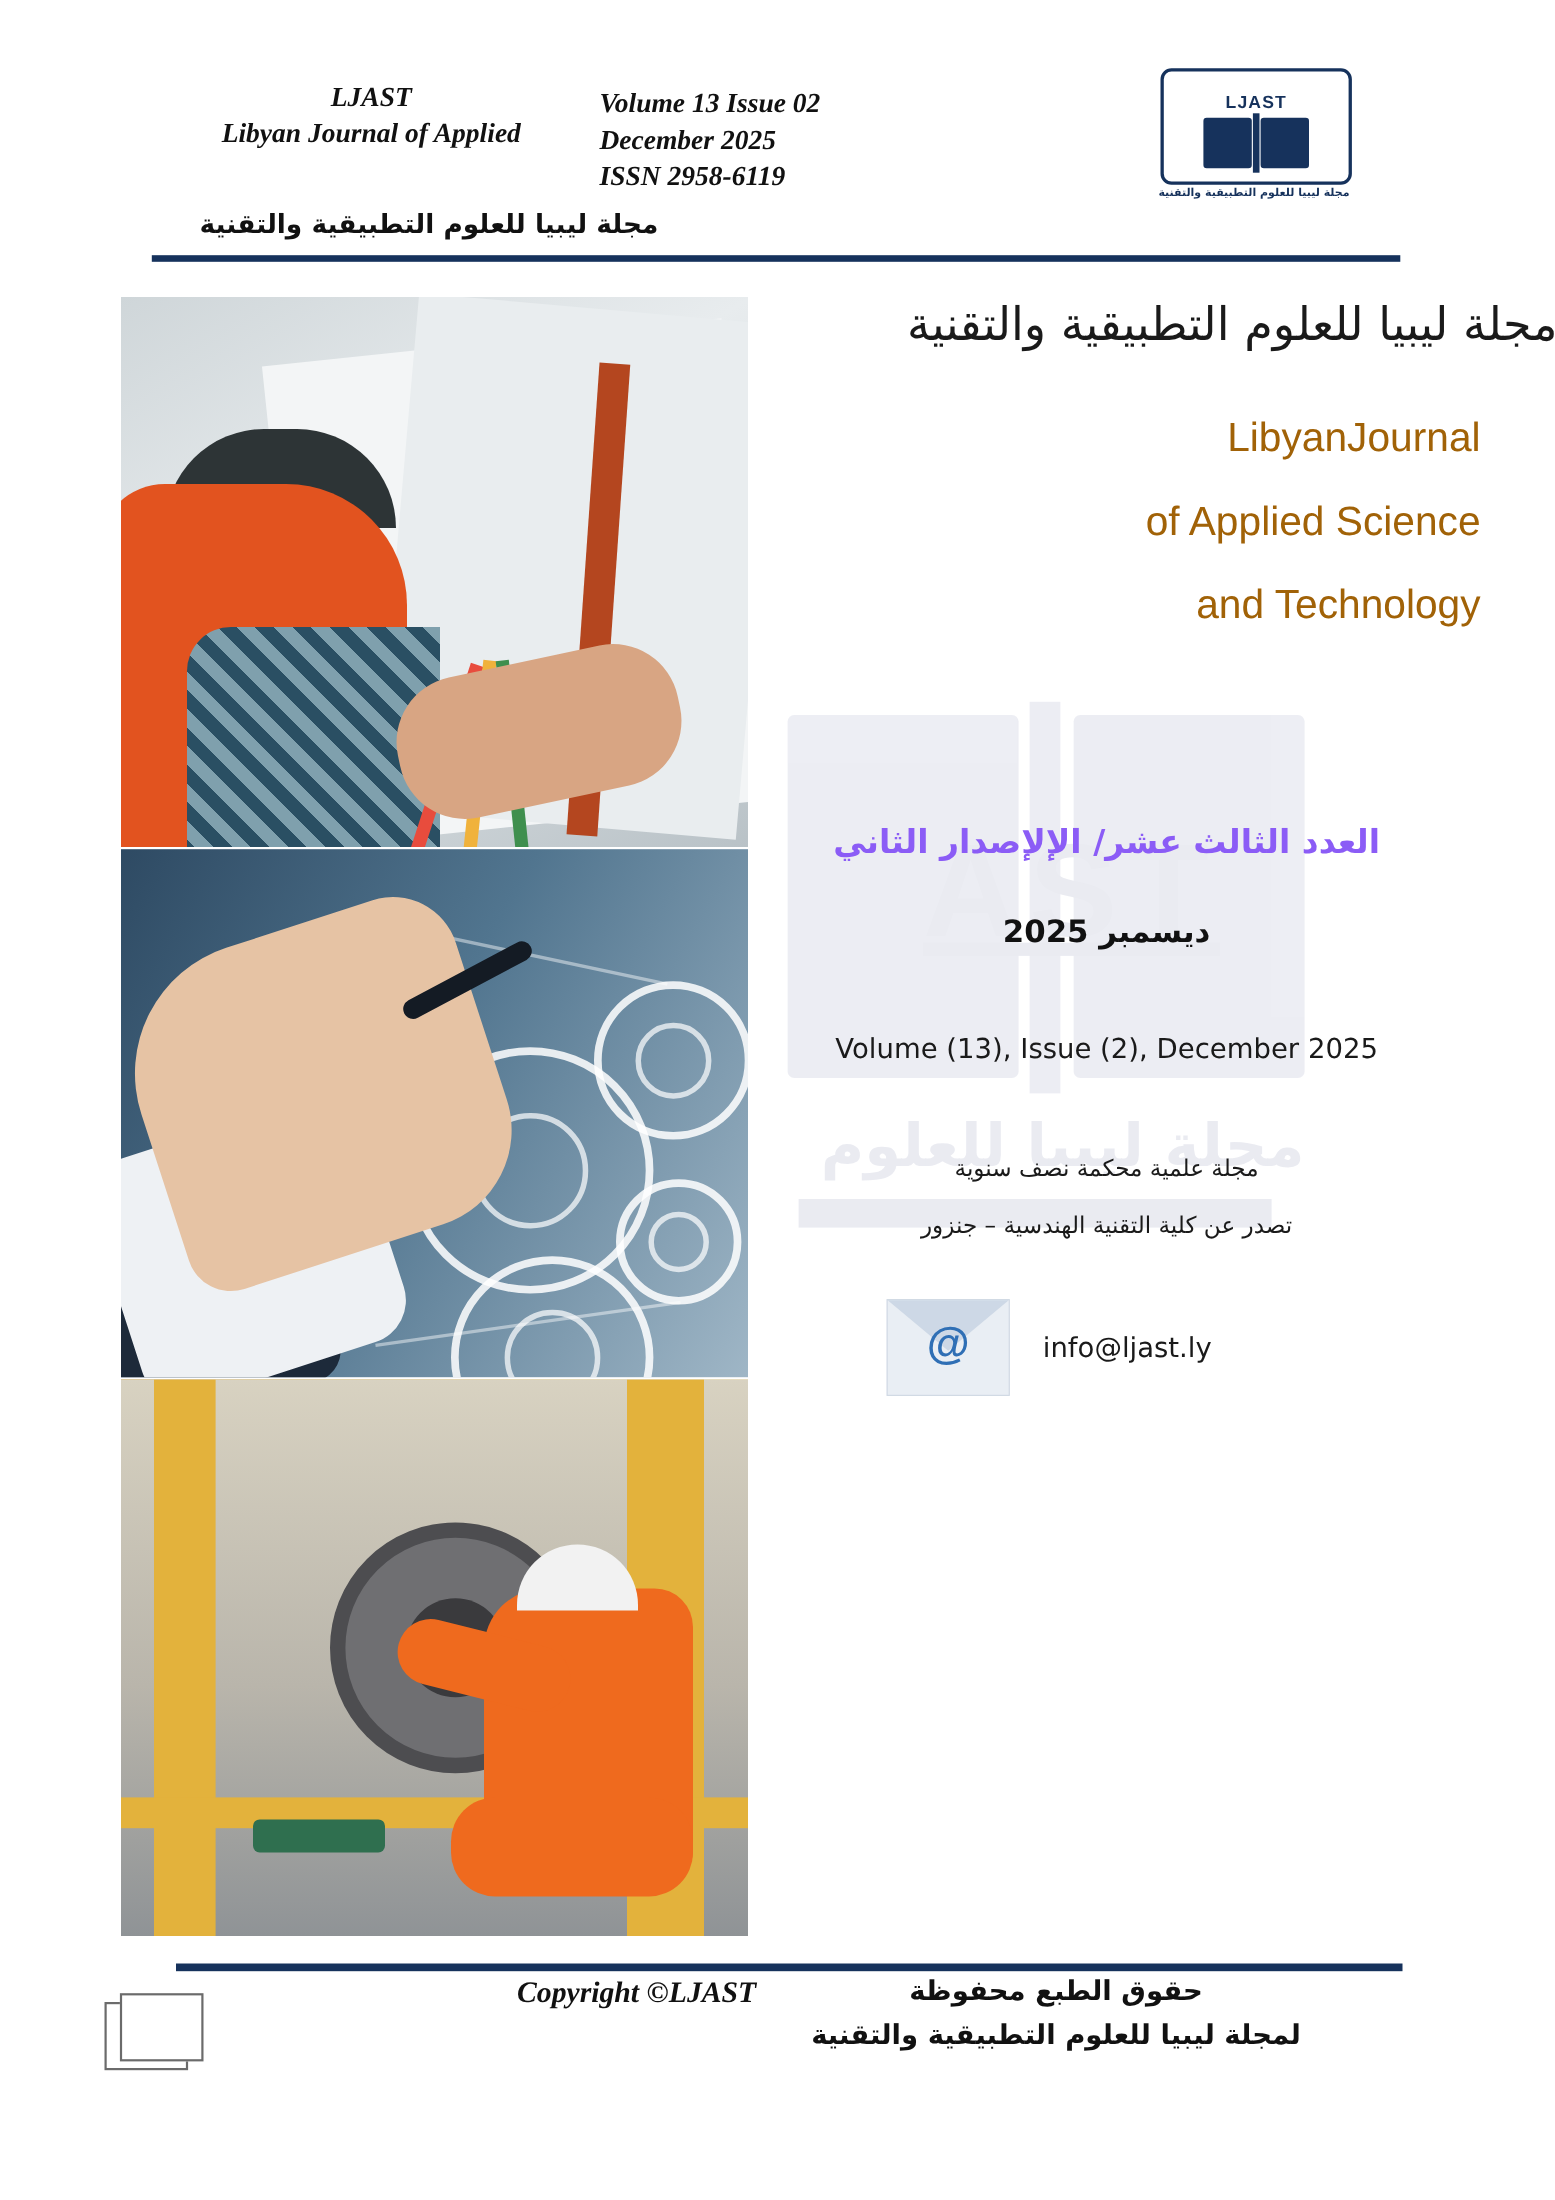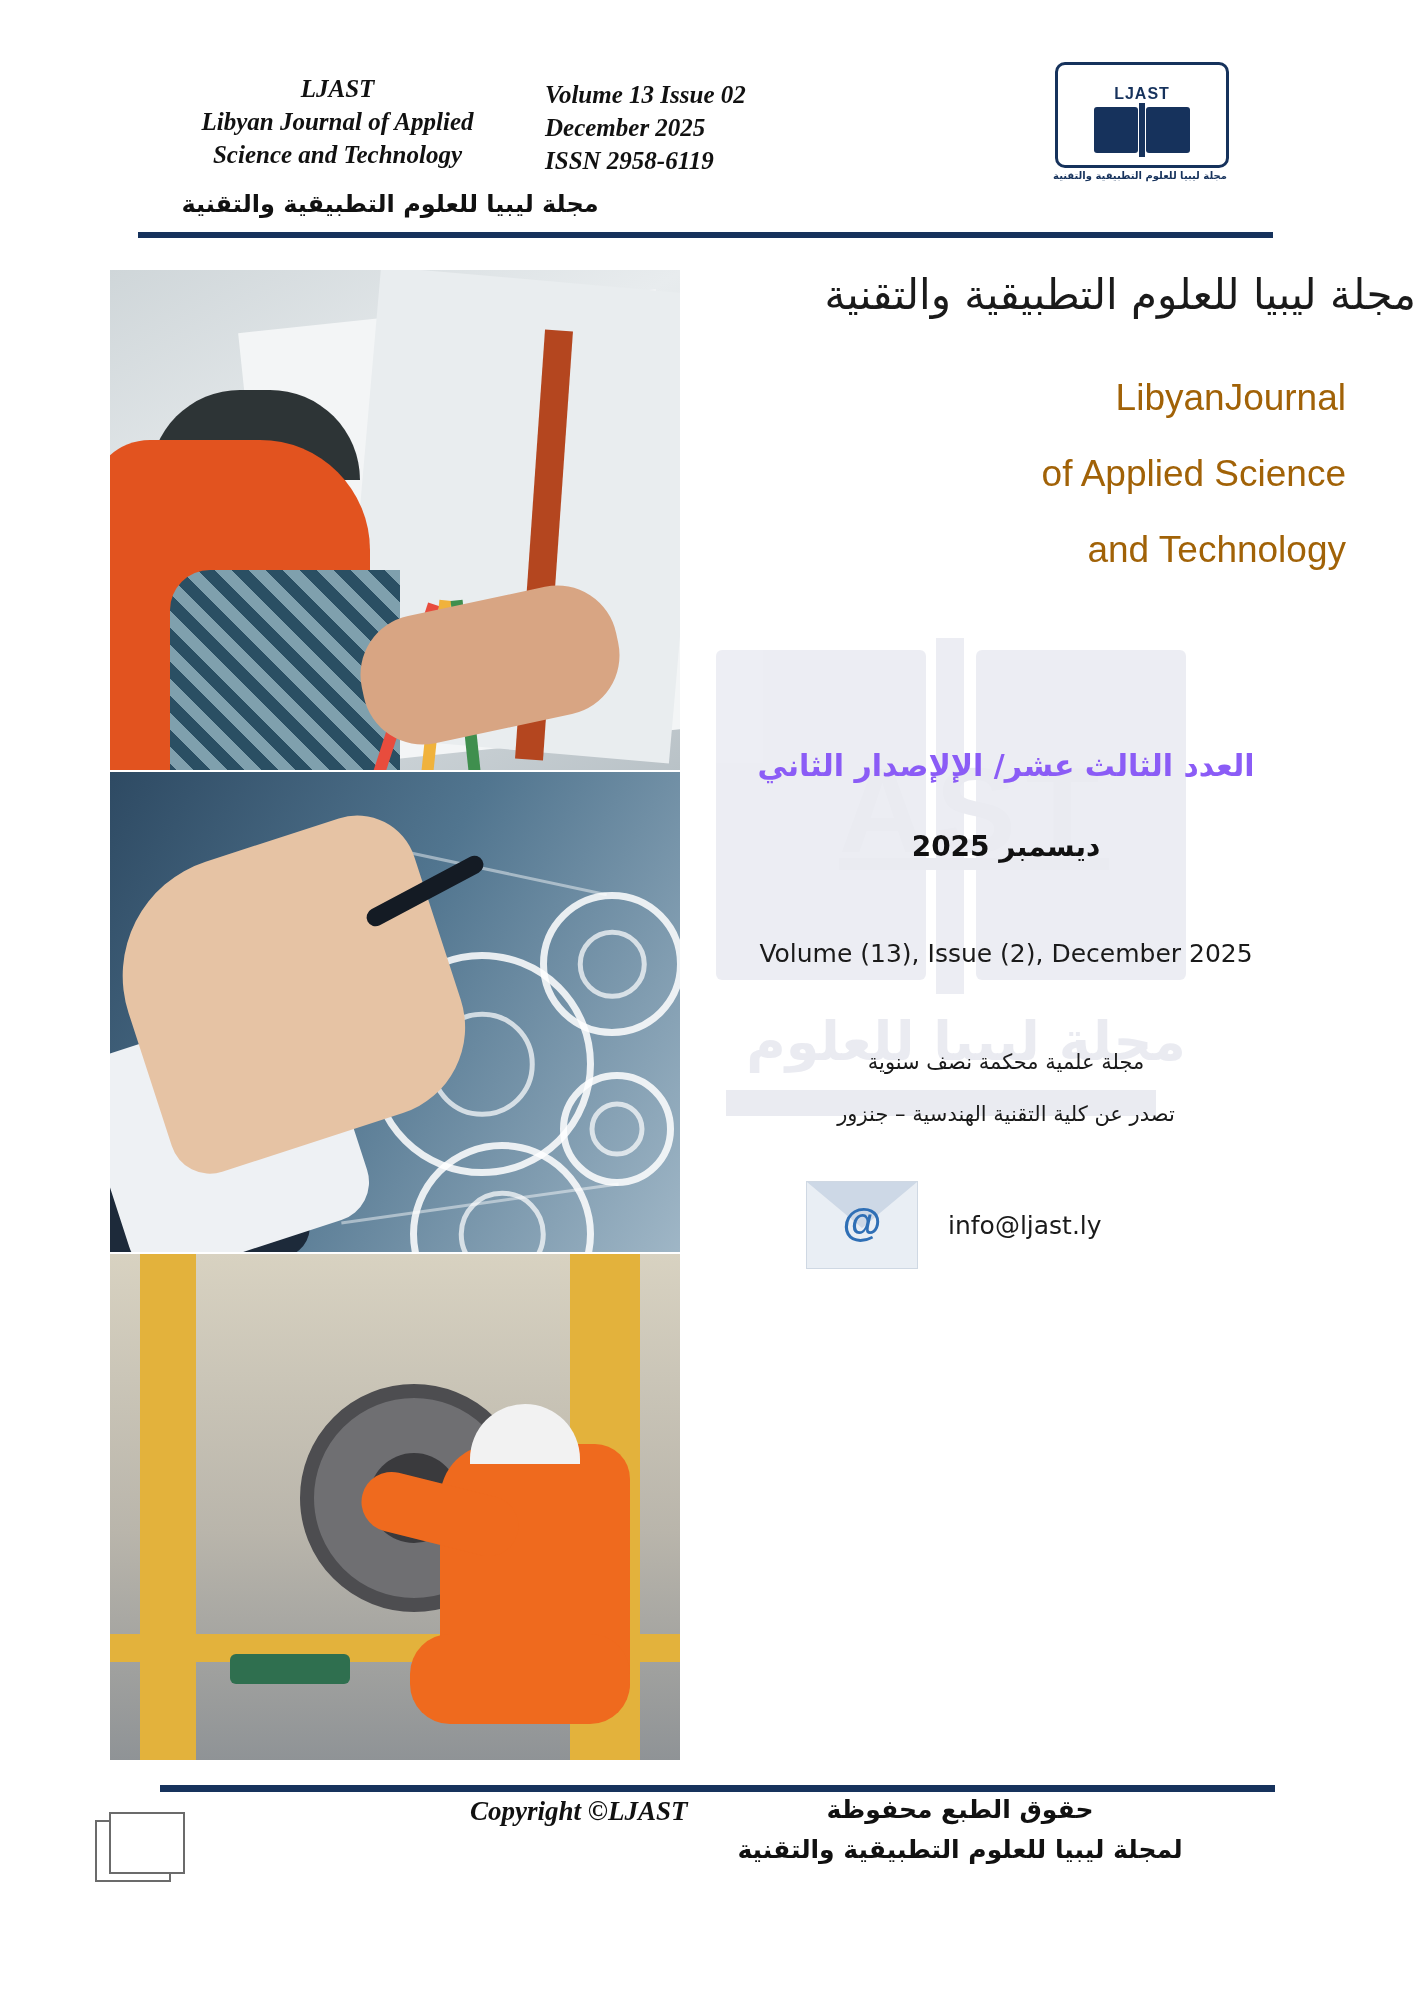--- a/index.html
+++ b/index.html
@@ -415,21 +415,20 @@
   .footer-mark .sq.b { left: 14px; top: 0; }
 </style>
 </head>
 <body>
 
 <div class="header">
 
   <div class="header-title-block">
     <div>LJAST</div>
     <div>Libyan Journal of Applied</div>
-    <div>Science and Technology</div>
   </div>
 
   <div class="header-issue-block">
     <div>Volume 13 Issue 02</div>
     <div>December 2025</div>
     <div>ISSN 2958-6119</div>
   </div>
 
   <div class="header-arabic">مجلة ليبيا للعلوم التطبيقية والتقنية</div>
 

